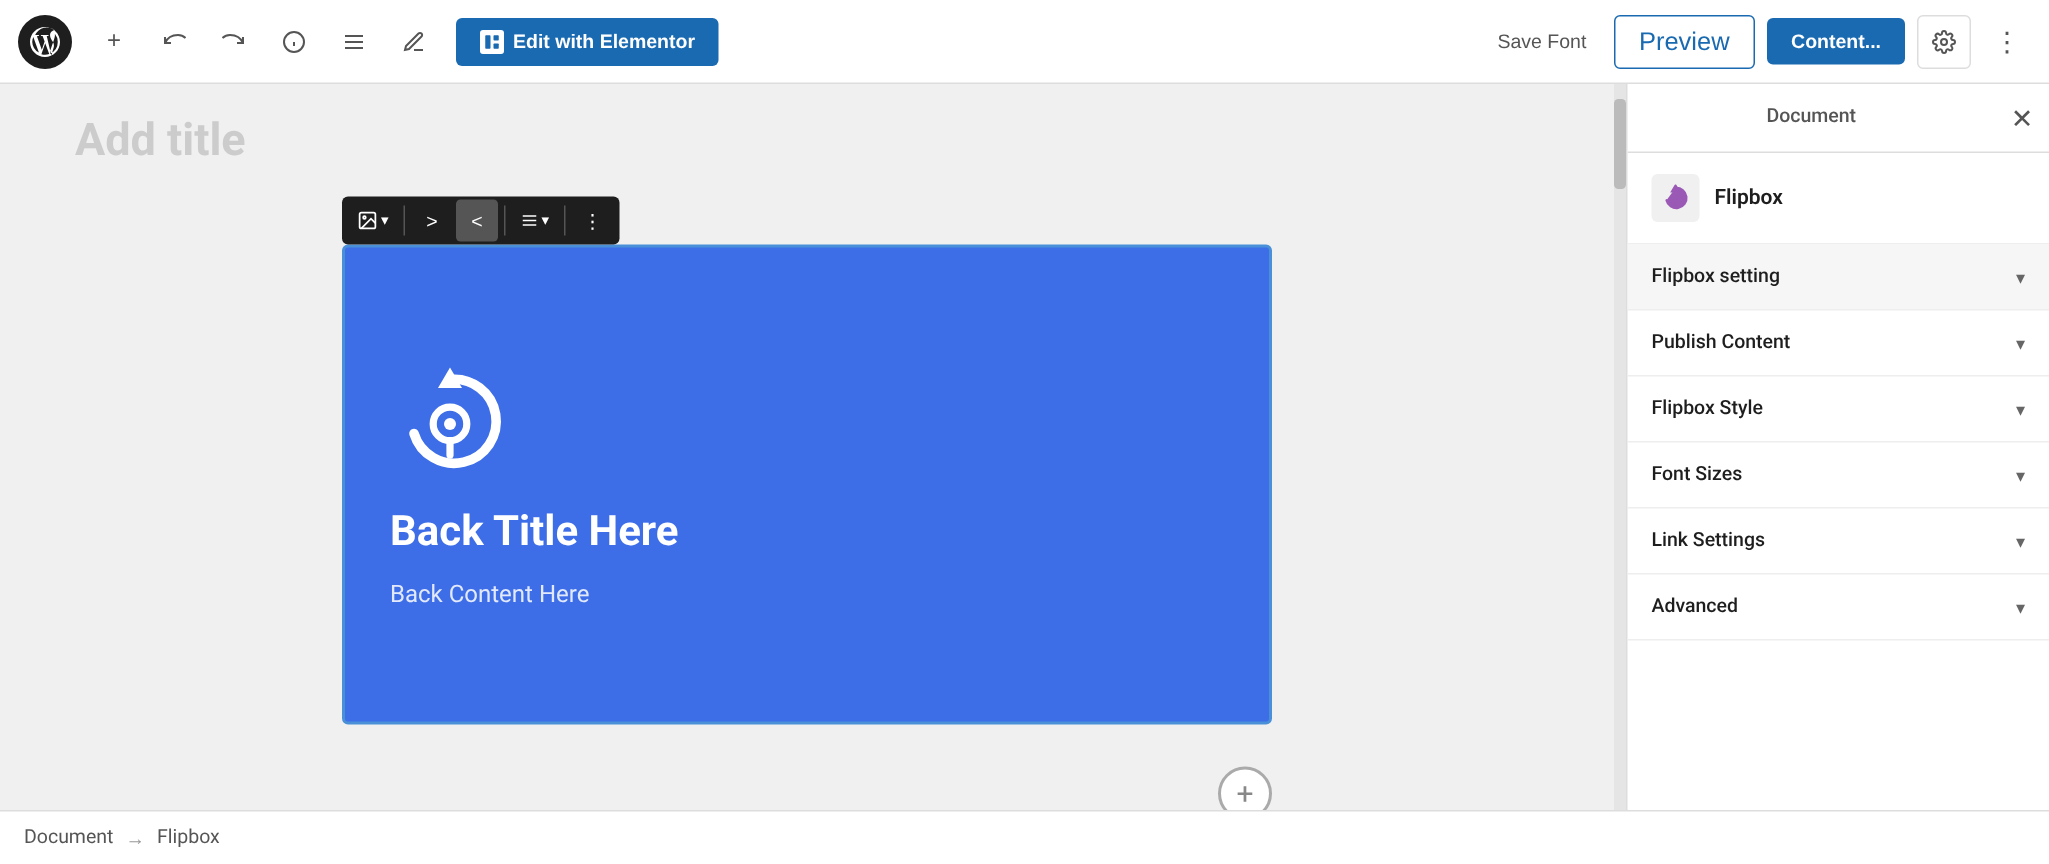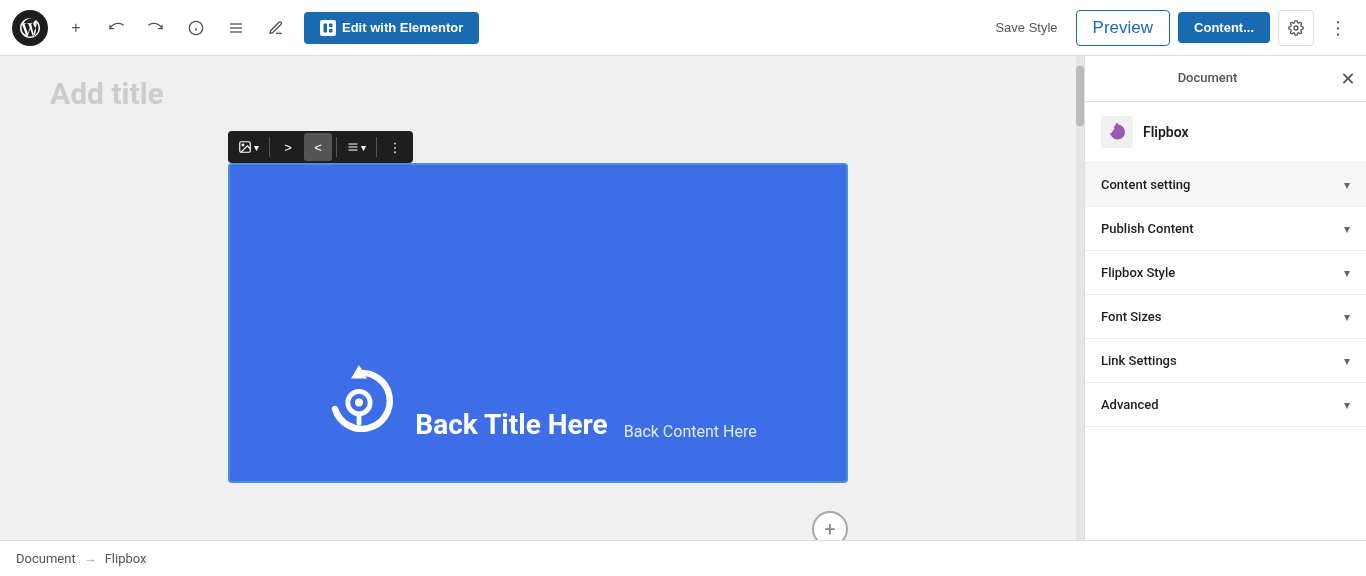--- a/index.html
+++ b/index.html
@@ -79,21 +79,21 @@
       color: #fff; border: none; background: transparent; cursor: pointer;
       padding: 4px 6px; font-size: 13px; border-radius: 3px;
       display: flex; align-items: center; justify-content: center; min-width: 28px; height: 28px;
     }
     .bt-btn.active { background: #555; }
     .bt-divider { width: 1px; height: 20px; background: #555; margin: 0 2px; }
 
     
     .flipbox-block {
       width: 100%; max-width: 620px; background: #3d6ee8; border-radius: 4px;
-      display: flex; flex-direction: row; align-items: flex-end; justify-content: center;
+      display: flex; flex-direction: column; align-items: flex-start; justify-content: center;
       min-height: 320px; padding: 40px 30px; gap: 16px;
       border: 2px solid #4a90d9;
     }
     .flipbox-icon {
       width: 80px; height: 80px;
     }
     .flipbox-icon svg { width: 80px; height: 80px; fill: #fff; }
     .flipbox-back-title {
       color: #fff; font-size: 28px; font-weight: 700; text-align: center;
     }
@@ -223,21 +223,21 @@
     <span style="width:16px;height:16px;background:#fff;border-radius:2px;display:inline-flex;align-items:center;justify-content:center;">
       <svg width="12" height="12" viewBox="0 0 24 24" fill="#1a6ab1">
           <rect x="3" y="3" width="7" height="18" rx="1"></rect>
           <rect x="14" y="3" width="7" height="7" rx="1"></rect>
           <rect x="14" y="14" width="7" height="7" rx="1"></rect>
         </svg>
     </span>
     <span>Edit with Elementor</span>
   </button>
   <div class="spacer"></div>
-  <button class="save-draft-btn">Save Style</button>
+  <button class="save-draft-btn">Save Font</button>
   <button class="preview-btn">Preview</button>
   <button class="publish-btn">Content...</button>
   <div class="settings-btn">
     <svg width="16" height="16" viewBox="0 0 24 24" fill="none" stroke="currentColor" stroke-width="2">
         <circle cx="12" cy="12" r="3"></circle>
         <path d="M19.4 15a1.65 1.65 0 00.33 1.82l.06.06a2 2 0 010 2.83 2 2 0 01-2.83 0l-.06-.06a1.65 1.65 0 00-1.82-.33 1.65 1.65 0 00-1 1.51V21a2 2 0 01-4 0v-.09A1.65 1.65 0 009 19.4a1.65 1.65 0 00-1.82.33l-.06.06a2 2 0 01-2.83-2.83l.06-.06A1.65 1.65 0 004.68 15a1.65 1.65 0 00-1.51-1H3a2 2 0 010-4h.09A1.65 1.65 0 004.6 9a1.65 1.65 0 00-.33-1.82l-.06-.06a2 2 0 012.83-2.83l.06.06A1.65 1.65 0 009 4.68a1.65 1.65 0 001-1.51V3a2 2 0 014 0v.09a1.65 1.65 0 001 1.51 1.65 1.65 0 001.82-.33l.06-.06a2 2 0 012.83 2.83l-.06.06A1.65 1.65 0 0019.4 9a1.65 1.65 0 001.51 1H21a2 2 0 010 4h-.09a1.65 1.65 0 00-1.51 1z"></path>
       </svg>
   </div>
   <button class="more-btn">⋮</button>
 </div>
@@ -320,21 +320,21 @@
           <circle cx="12" cy="14" r="3" fill="none"></circle>
           <line x1="12" y1="17" x2="12" y2="20" stroke-linecap="round"></line>
         </svg>
       </div>
       <span class="block-name">Flipbox</span>
     </div>
 
     <div id="accordion-container">
         <div class="accordion-section">
           <div class="accordion-header open">
-            <span>Content setting</span>
+            <span>Flipbox setting</span>
             <span class="chevron">▾</span>
           </div>
         </div>
         <div class="accordion-section">
           <div class="accordion-header">
             <span>Publish Content</span>
             <span class="chevron">▾</span>
           </div>
         </div>
         <div class="accordion-section">

